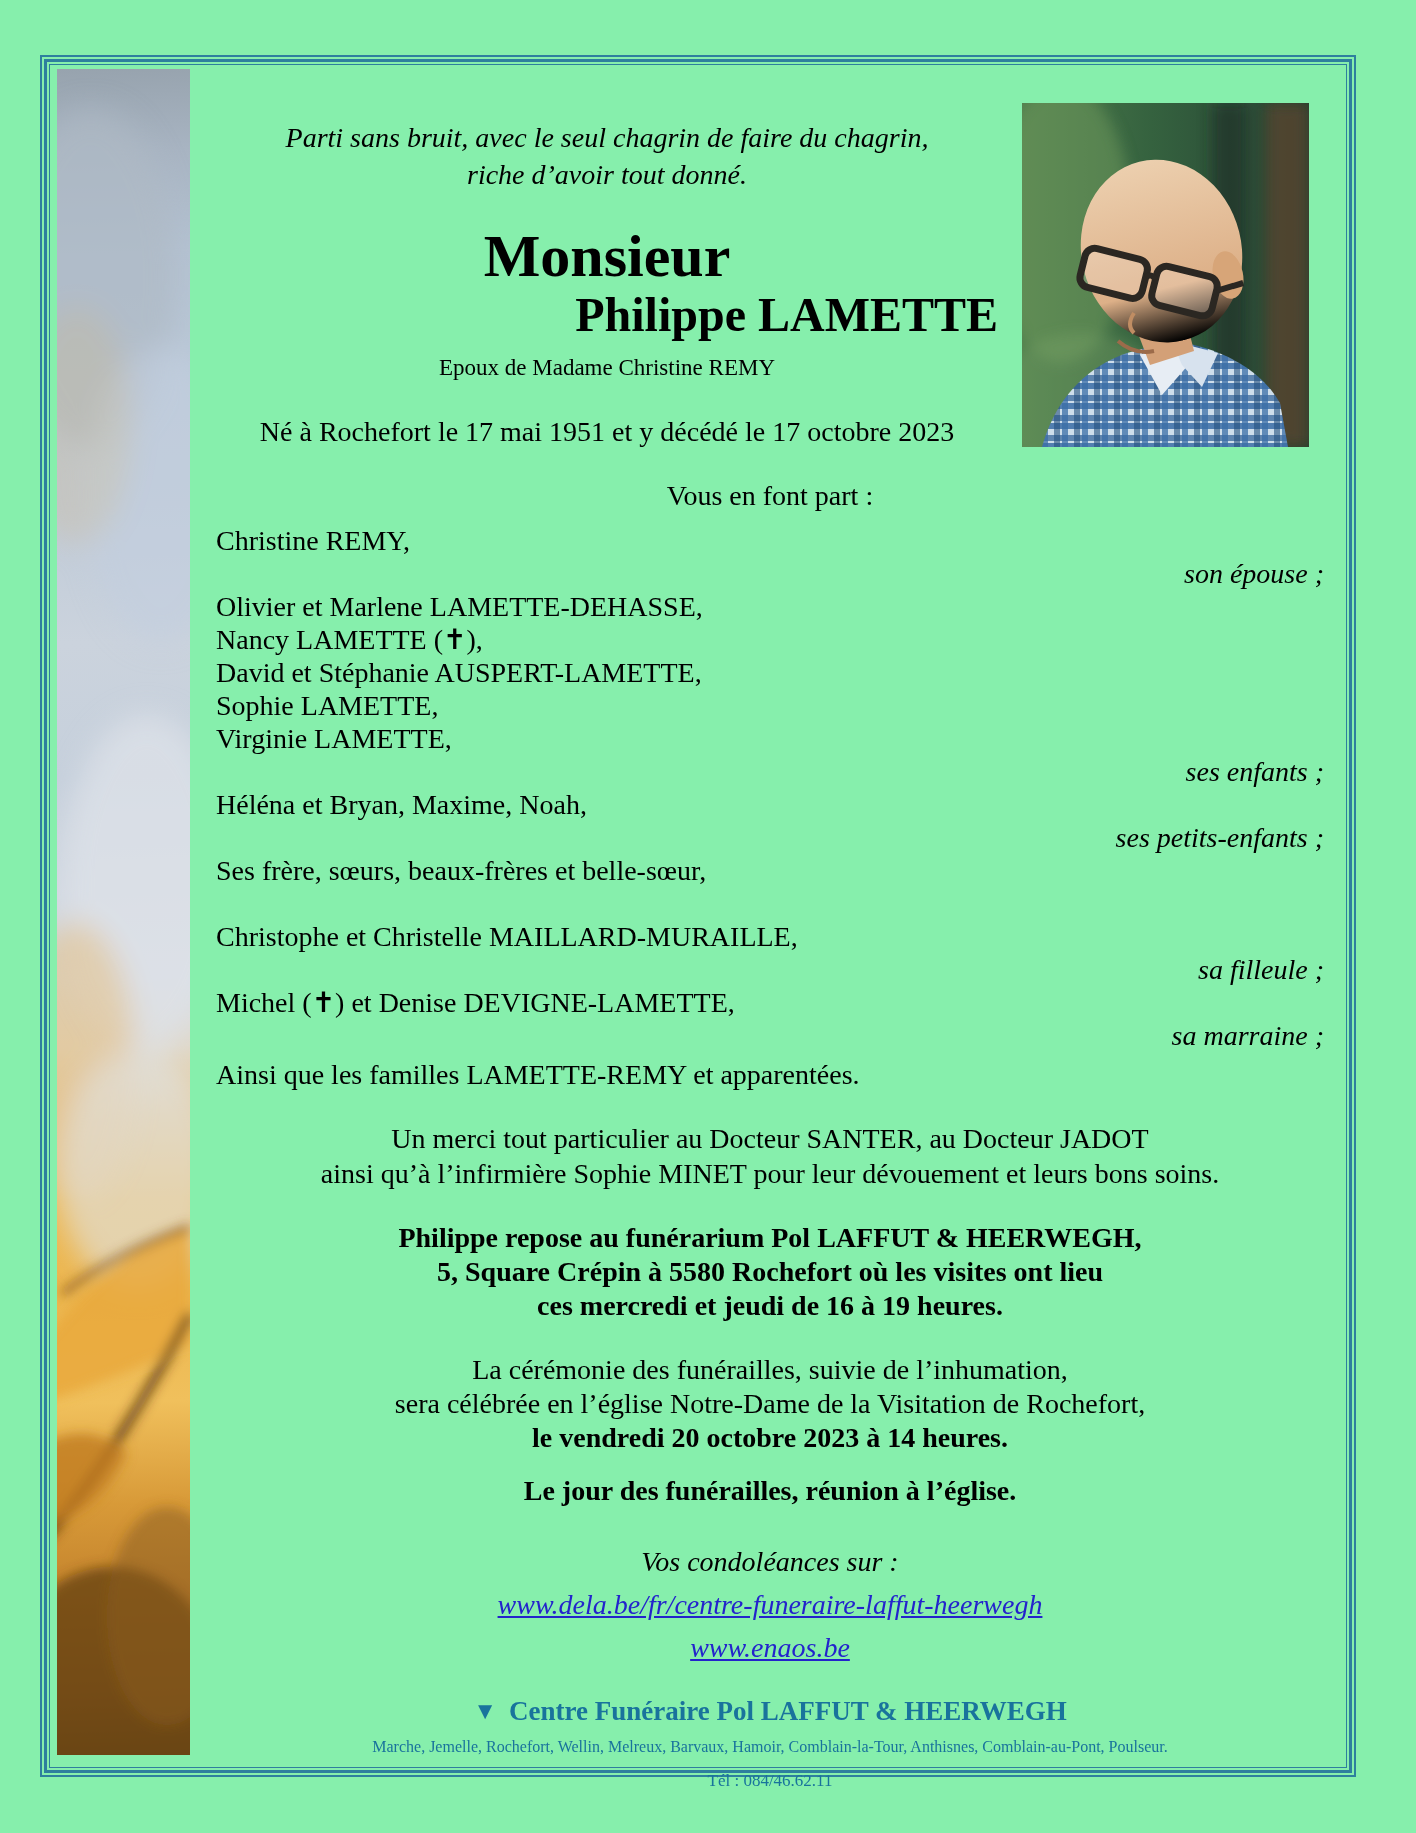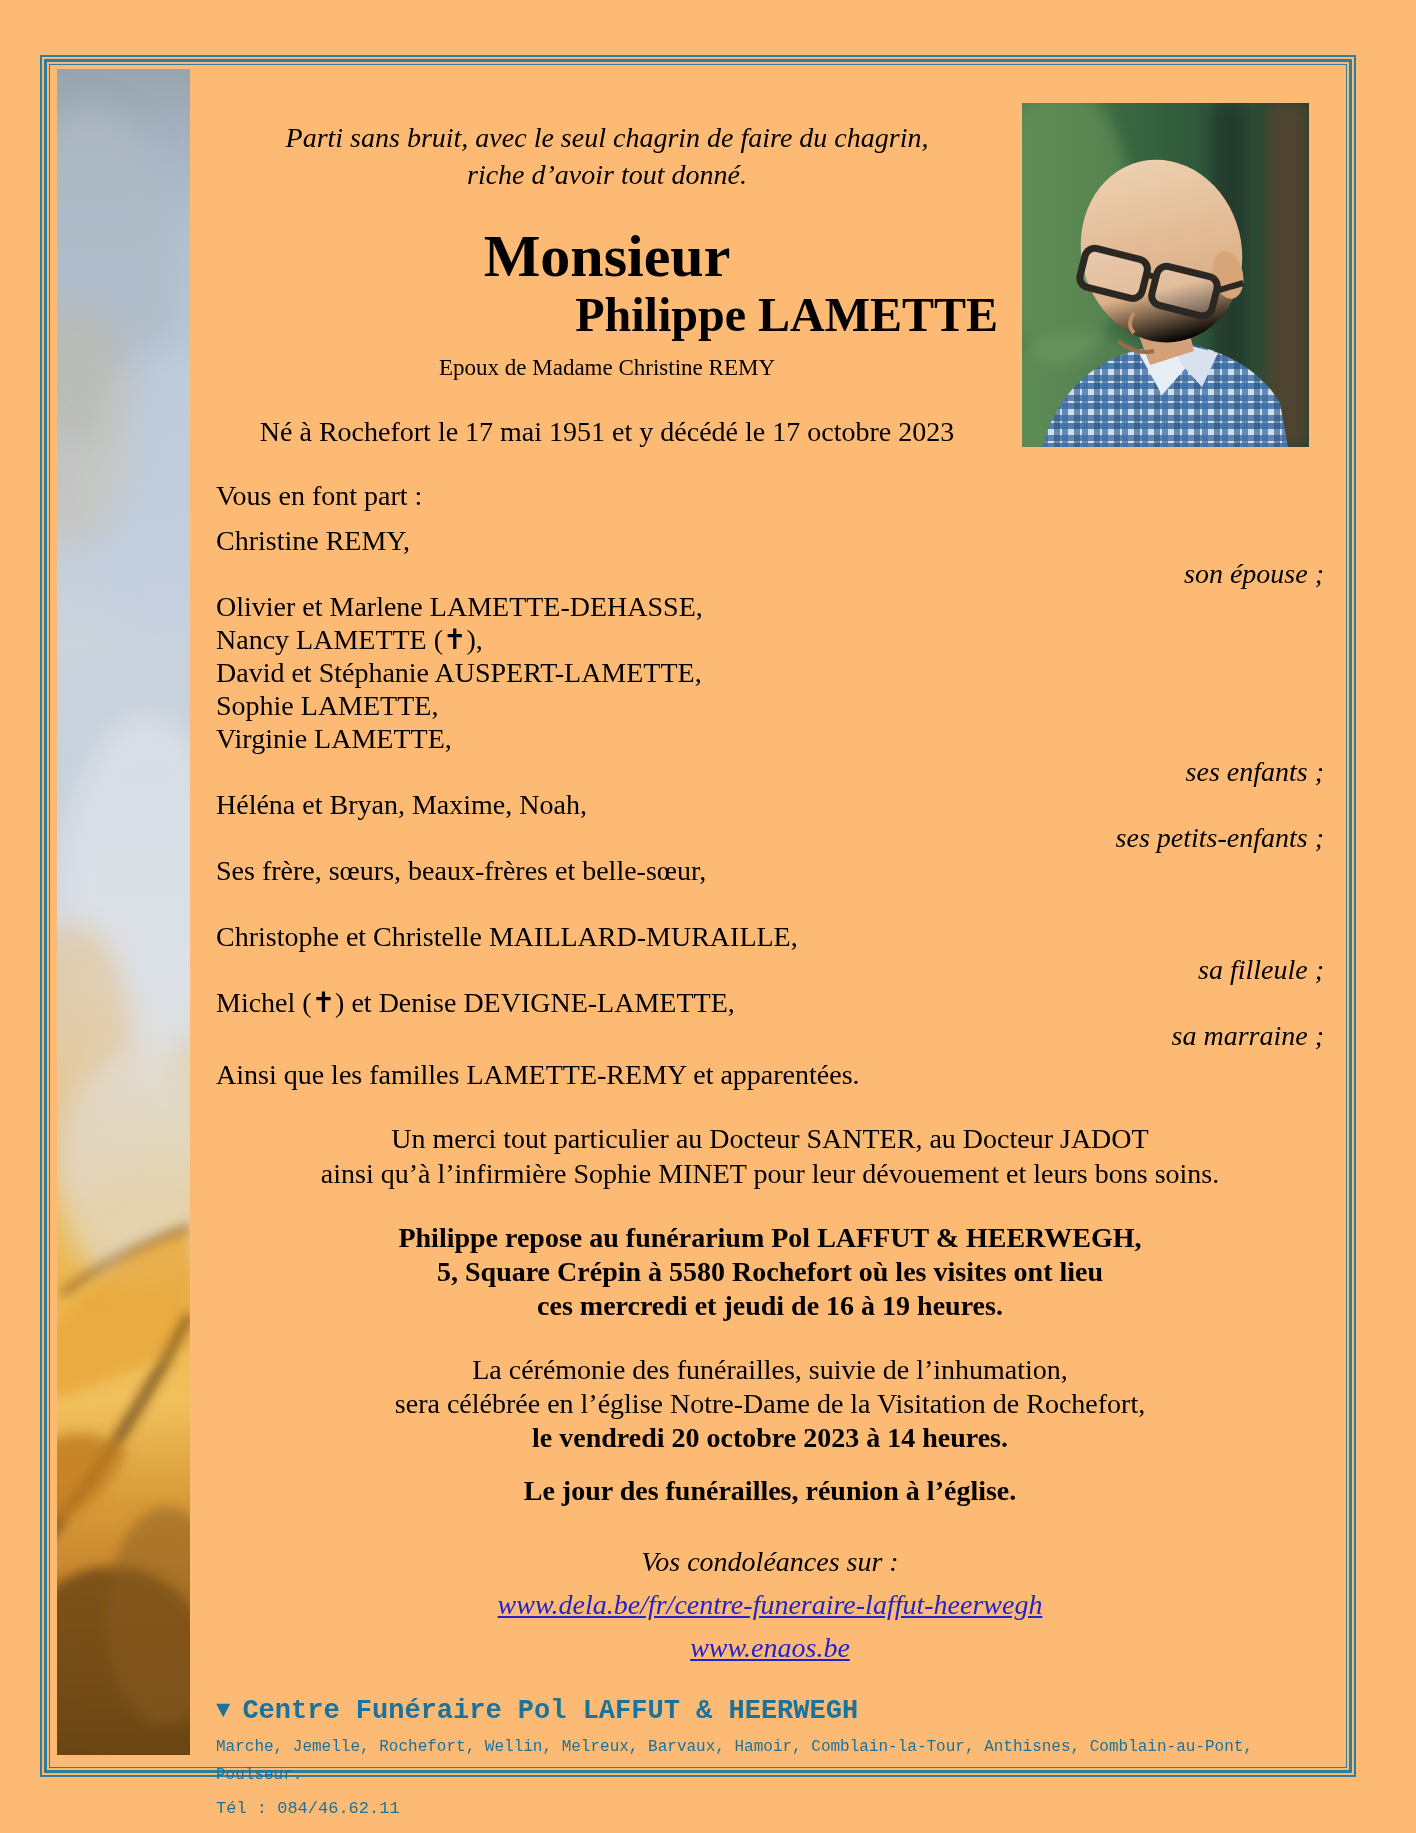--- a/index.html
+++ b/index.html
@@ -1,16 +1,16 @@
 <!DOCTYPE html>
 <html><head>
 <meta charset="utf-8">
 <style>
   html,body { margin:0; padding:0; background:#ffffff; }
-  .sheet { position:relative; width:1416px; height:1833px; background:#fdba74; overflow:hidden; margin:0 auto;
+  .sheet { position:relative; width:1416px; height:1833px; background:#86efac; overflow:hidden; margin:0 auto;
            font-family:"Liberation Serif","DejaVu Serif",serif; color:#000; }
   
   .frame { position:absolute; left:40px; top:55px; width:1316px; height:1722px;
            border:2px solid #2e7f9e; padding:2px; box-sizing:border-box; }
   .frame-mid { width:100%; height:100%; border:3px solid #2e7f9e; padding:2px; box-sizing:border-box; }
   .frame-inner { width:100%; height:100%; border:1px solid #2e7f9e; box-sizing:border-box; position:relative; }
 
   
   .leaves { position:absolute; left:7px; top:4px; bottom:12px; width:133px;
             background:linear-gradient(178deg,
@@ -28,36 +28,36 @@
   .portrait { float:right; width:287px; height:344px; margin:38px 15px 8px 24px; }
   .portrait svg { width:100%; height:100%; display:block; }
 
   .quote { margin-top:54px; text-align:center; font-style:italic; line-height:37px; }
   .t-salutation { margin-top:34px; text-align:center; font-weight:bold; font-size:60px; line-height:58px; }
   .t-name { text-align:right; font-weight:bold; font-size:48px; line-height:60px; }
   .t-spouse { text-align:center; font-size:23px; line-height:46px; }
   .t-dates { margin-top:24px; text-align:center; line-height:34px; }
 
   p { margin:0; }
-  .intro { margin-top:30px; line-height:33px; }
+  .intro { margin-top:30px; line-height:33px;text-align:center; }
   .fam-line { line-height:33px; }
   .fam-relation { line-height:33px; text-align:right; font-style:italic; }
   .gap-before { margin-top:33px; }
   .small-gap { margin-top:6px; }
 
   .center-block { text-align:center; }
   .thanks { margin-top:30px; line-height:35px; }
   .funerarium { margin-top:30px; line-height:34px; font-weight:bold; }
   .ceremony { margin-top:30px; line-height:34px; }
   .bold-line { font-weight:bold; }
   .meeting { margin-top:19px; font-weight:bold; line-height:34px; }
   .condolences { margin-top:32px; line-height:43px; font-style:italic; }
   .condolences a { color:#2323cc; text-decoration:underline; cursor:pointer; }
 
-  .footer { font-family:Liberation Mono, monospace; color:#19739c; text-align:left; }
+  .footer { font-family:Liberation Serif, serif; color:#19739c; text-align:center; }
   .brand { margin-top:26px; font-size:27px; font-weight:bold; line-height:32px; }
   .brand .tri { font-size:24px; margin-right:12px; position:relative; top:-1px; }
   .towns { margin-top:5px; font-size:16px; line-height:28px; }
   .tel { margin-top:8px; font-size:17px; line-height:24px; }
 </style>
 </head>
 <body>
 
 <div class="sheet">
   <div class="frame">

